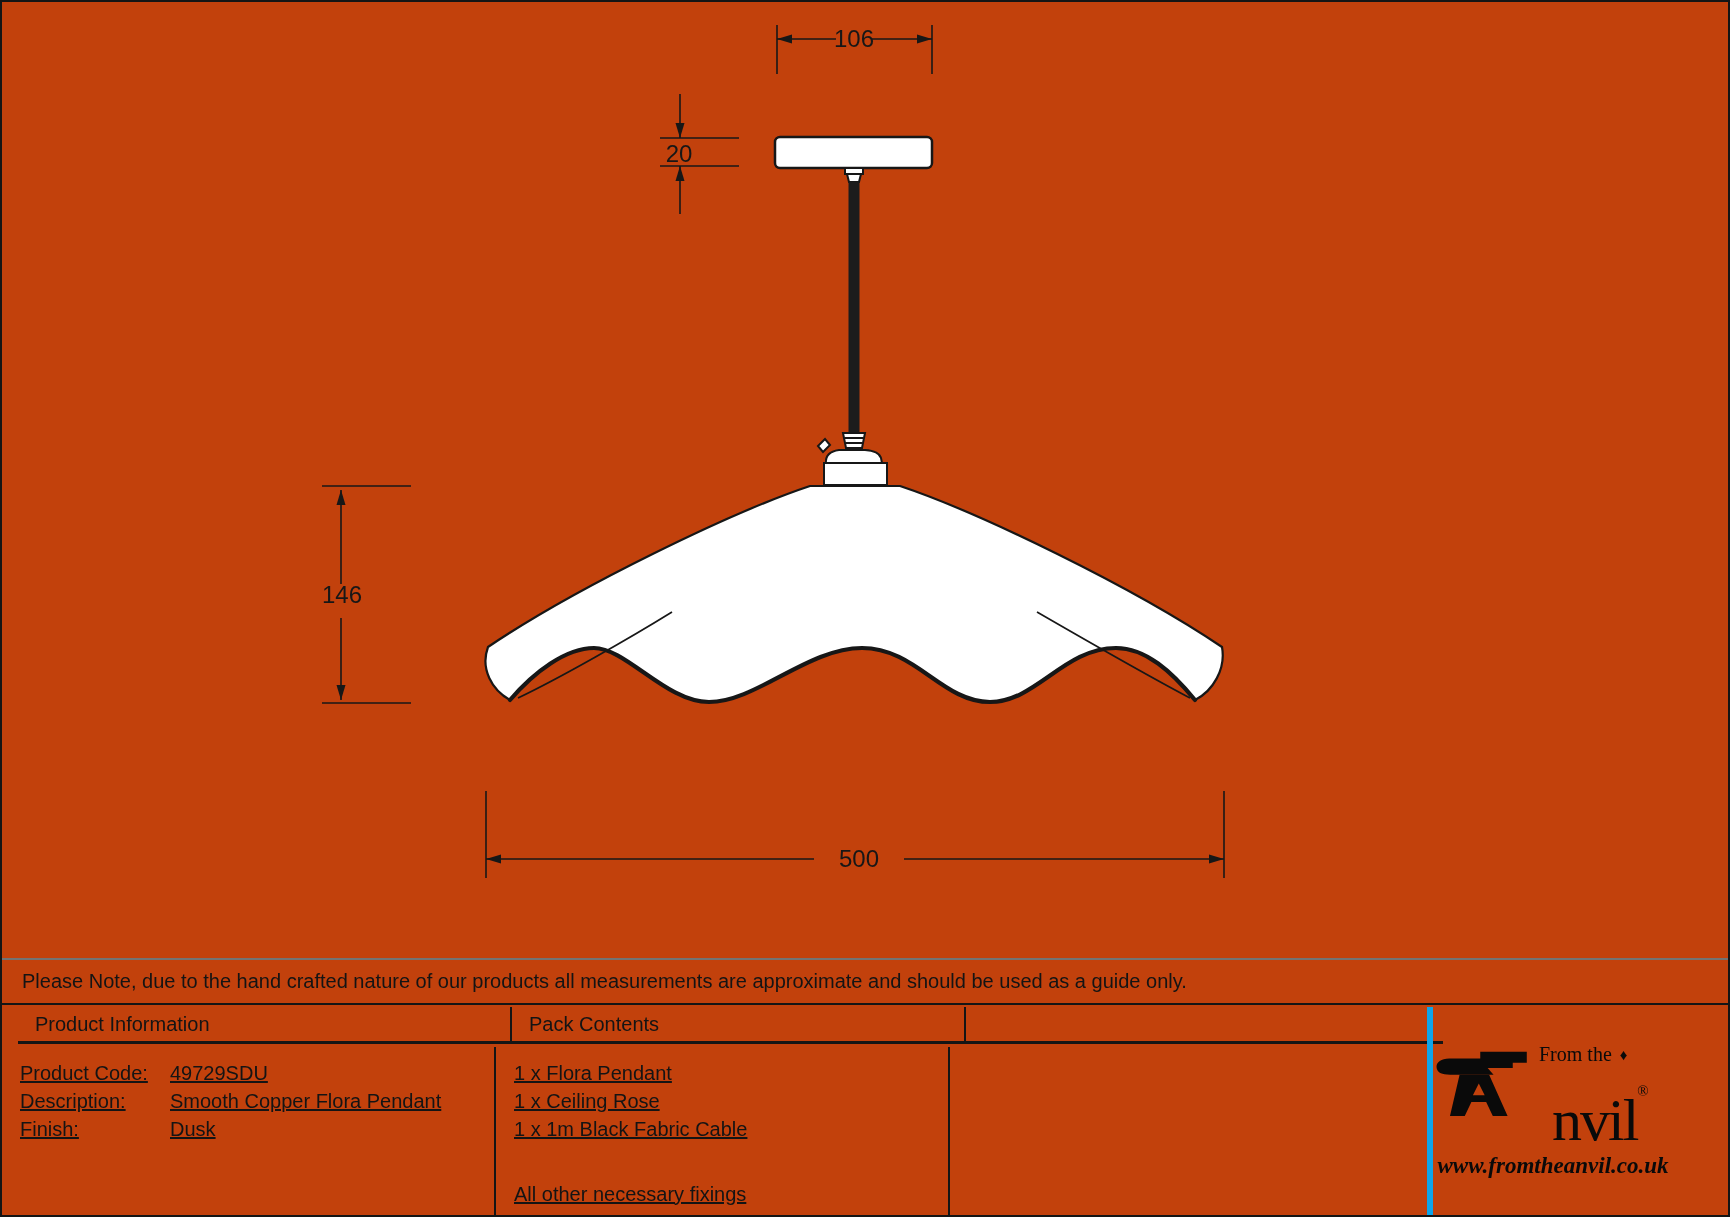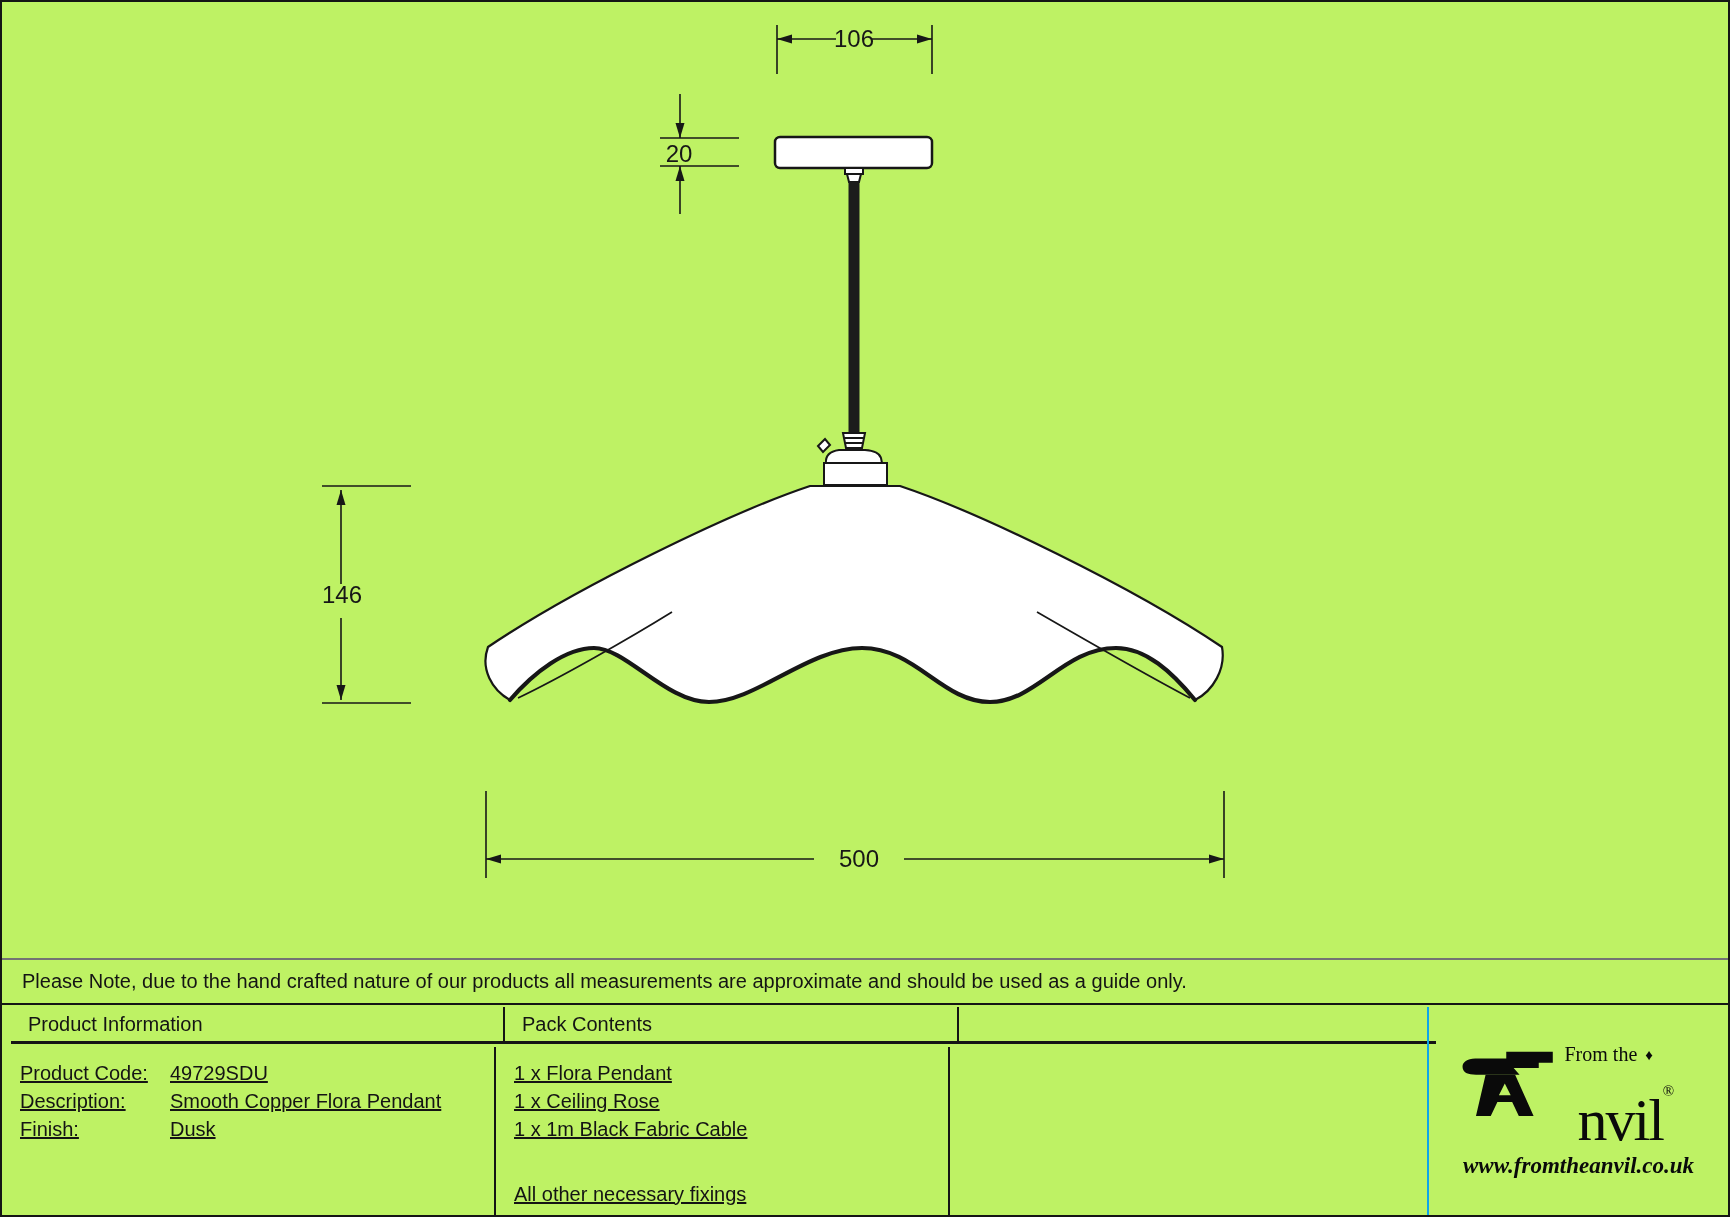--- a/index.html
+++ b/index.html
@@ -1,51 +1,51 @@
 <!DOCTYPE html>
 <html><head>
 <meta charset="utf-8">
 <style>
   html,body{margin:0;padding:0;background:#888;}
   *{box-sizing:border-box;}
   .sheet{
-    position:relative; width:1730px; height:1217px; background:#bef264;
+    position:relative; width:1730px; height:1217px; background:#c2410c;
     border:2px solid #151515; overflow:hidden;
     font-family:"Liberation Sans", sans-serif; color:#141414;
   }
   svg text{font-family:"Liberation Sans", sans-serif;}
   .drawing{position:absolute; left:0; top:0;}
   
   .note-row{
     position:absolute; left:0; right:0; top:956px; height:47px;
     border-top:2px solid #737373; border-bottom:2px solid #151515;
     display:flex; align-items:center; padding-left:20px; font-size:20px;
   }
   
   .table-area{position:absolute; left:0; right:0; top:1005px; bottom:0;}
   .hdr-row{
-    position:absolute; left:9px; top:0; width:1425px; height:37px;
+    position:absolute; left:16px; top:0; width:1425px; height:37px;
     border-bottom:3px solid #151515; display:flex;
   }
   .hdr-cell{height:100%; display:flex; align-items:center; padding-left:17px;
     font-size:20px; border-right:2px solid #151515;}
   .hdr-c1{width:494px;} .hdr-c2{width:454px;} .hdr-c3{width:477px; border-right:none;}
   .body-row{position:absolute; left:0; top:40px; bottom:0; width:1425px; display:flex;text-decoration:underline;}
   .body-c1{width:494px; border-right:2px solid #151515; padding:12px 0 0 18px;}
   .body-c2{width:454px; border-right:2px solid #151515; padding:12px 0 0 18px;}
   .body-c3{width:477px;}
   .kv{display:flex; line-height:28px; font-size:20px;}
   .kv .k{width:150px;}
   .pack-line{line-height:28px; font-size:20px;}
   .pack-note{line-height:28px; font-size:20px; margin-top:37px;}
   
   .logo-cell{
     position:absolute; left:1425px; right:0; top:0; bottom:0;
-    border-left:2px solid #0ea5e9;
-    display:flex; align-items:center; justify-content:center;
+    border-left:6px solid #0ea5e9;
+    display:flex; align-items:center; 
   }
   .logo{width:240px; color:#0a0a0a;}
   .logo-top{display:flex; align-items:flex-start;}
   .logo-right{margin-left:-4px;}
   .from-the{font-family:"Liberation Serif", serif; font-size:20px; padding-left:14px; white-space:nowrap;}
   .from-the .diamond{font-size:15px; vertical-align:1px; padding-left:8px;}
   .nvil{font-family:"Liberation Serif", serif; font-size:60px; line-height:46px; letter-spacing:-2px; margin-top:2px; white-space:nowrap;margin-left:27px;}
   .reg{font-size:15px; vertical-align:44px; letter-spacing:0;}
   .logo-url{
     font-family:"Liberation Serif", serif; font-style:italic; font-weight:bold;

